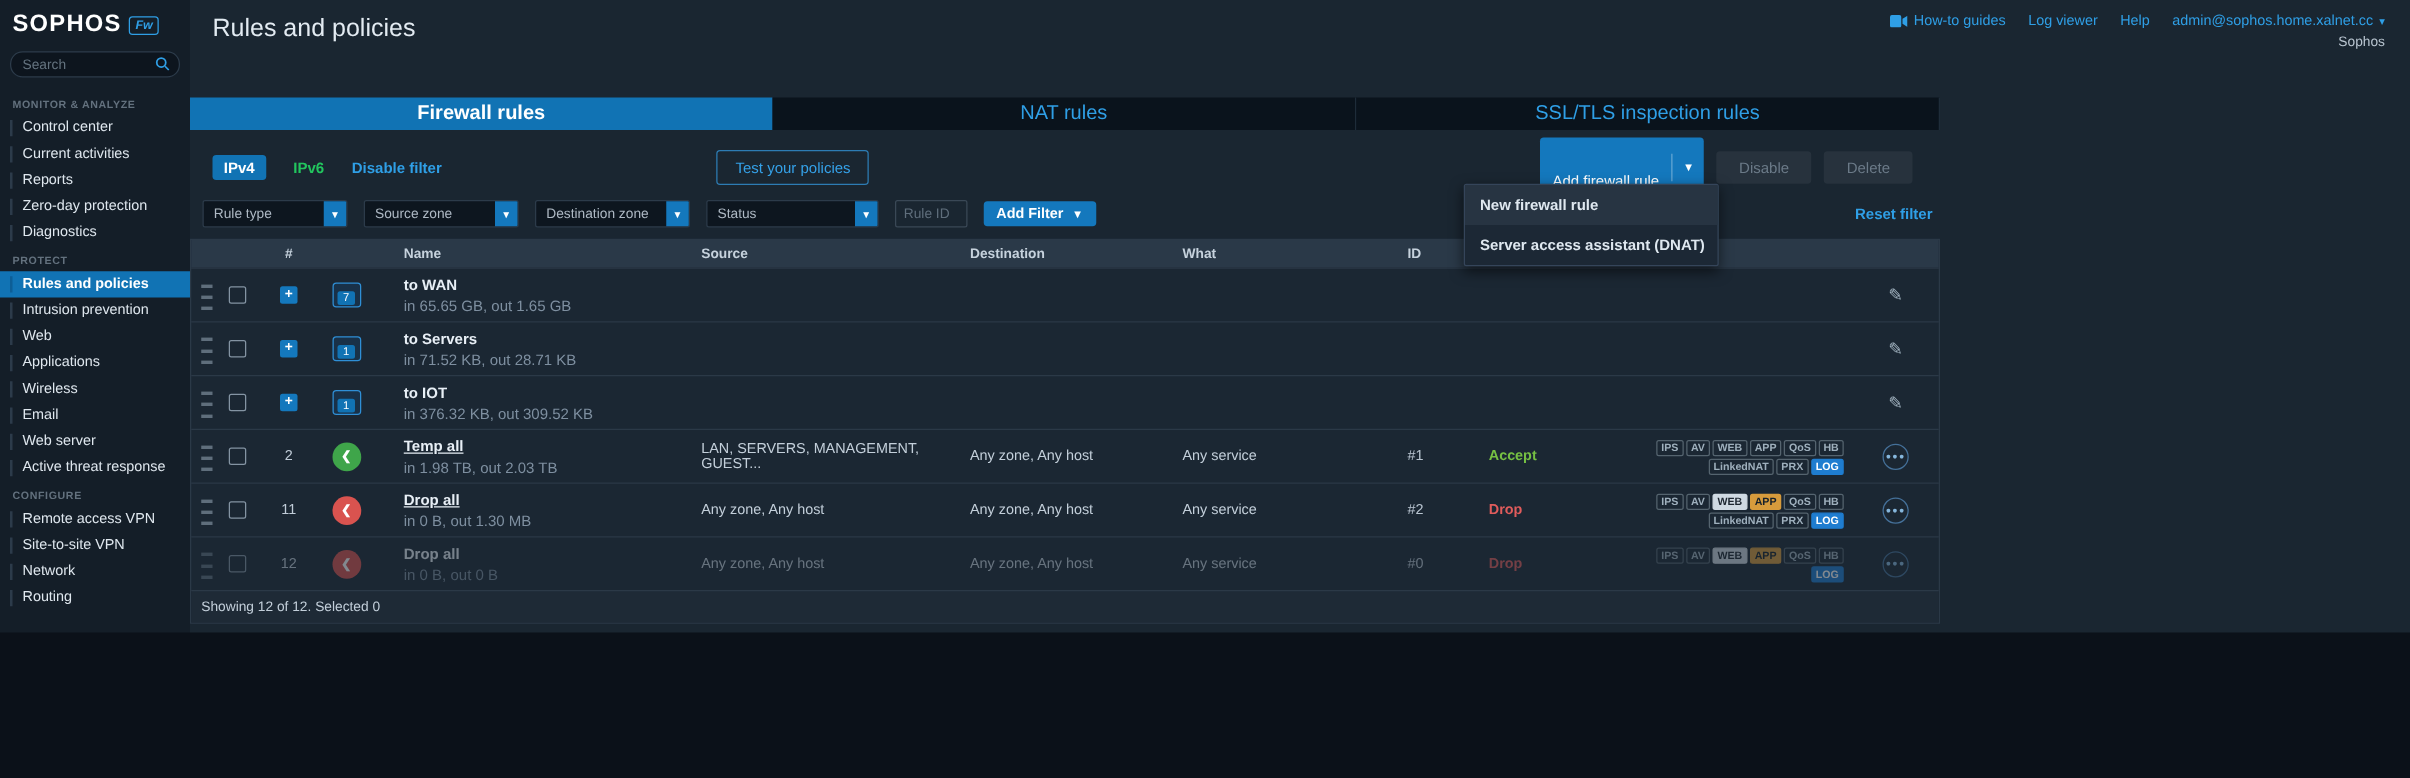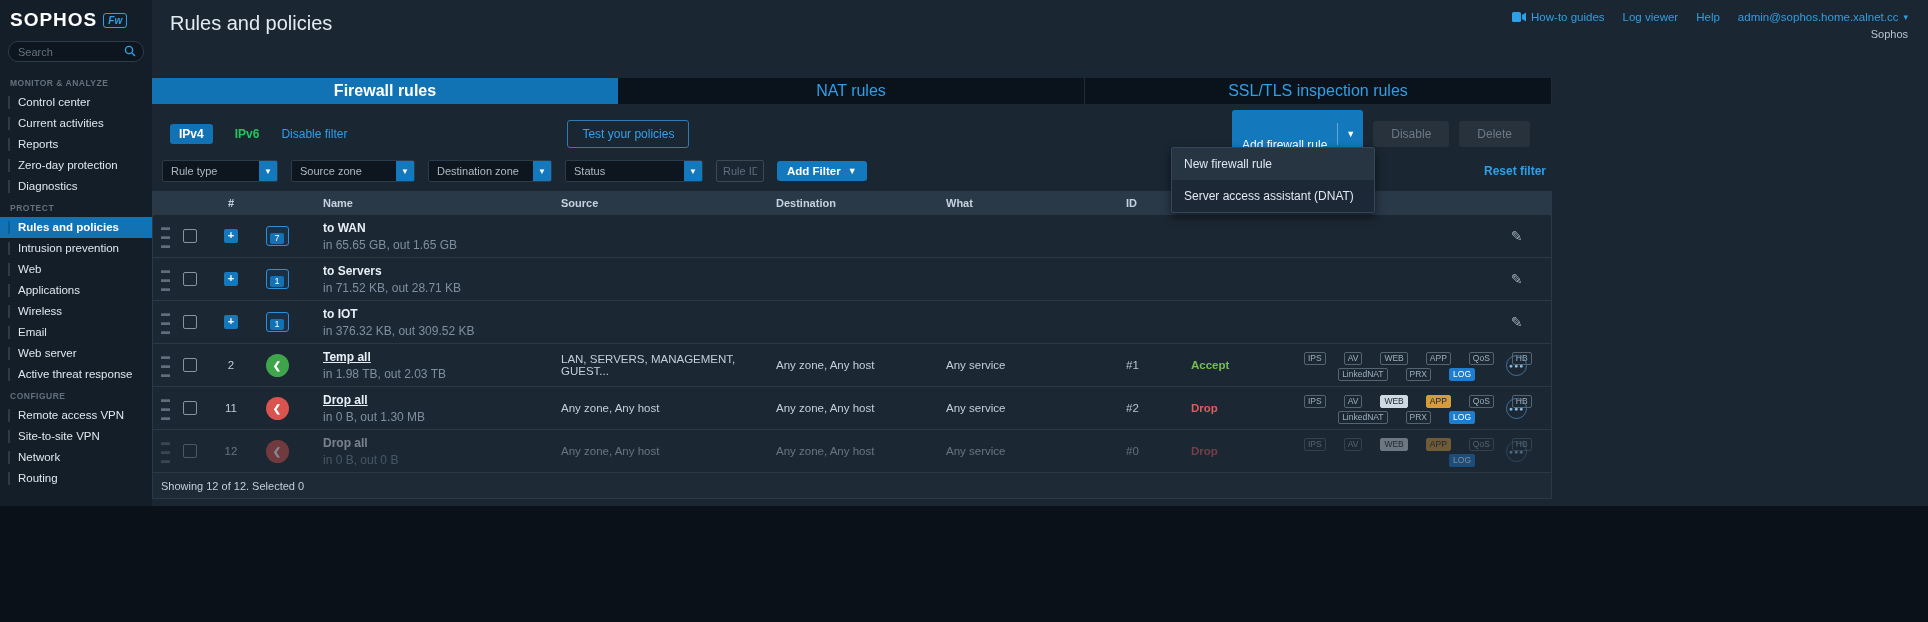--- a/index.html
+++ b/index.html
@@ -35,34 +35,34 @@
 
   
   .tabs { display:flex; margin-top:14px; height:26px; }
   .tab { flex:1; background:#0a131c; color:#2f9fe6; font-size:16px; display:flex; align-items:center; justify-content:center; cursor:pointer; border-right:1px solid #1e2c39; }
   .tab.active { background:#1173b4; color:#ffffff; font-weight:bold; border-right:none; }
 
   
   .toolbar { display:flex; align-items:center; margin:15px 0 0 18px; height:30px; }
   .ip-pill { background:#1173b4; color:#fff; font-weight:bold; font-size:12px; padding:3px 9px; border-radius:3px; cursor:pointer; }
   .ip-link { color:#22c55e; font-weight:bold; font-size:12px; margin-left:22px; cursor:pointer; }
-  .dis-filter { color:#2f9fe6; font-weight:normal; font-size:12px; margin-left:22px; cursor:pointer; }
+  .dis-filter { color:#2f9fe6; font-weight:bold; font-size:12px; margin-left:22px; cursor:pointer; }
   .test-btn { margin:0 auto 0 220px; border:1px solid #2d7cb4; color:#35a1e8; background:transparent; font-size:12px; padding:6px 14px; border-radius:3px; cursor:pointer; font-family:"Liberation Sans", sans-serif; }
   .right-btns { display:flex; align-items:center; gap:10px; margin-right:22px; }
   .add-rule-btn { background:#1478bd; color:#fff; font-size:12px; border:none; border-radius:3px; display:flex; align-items:center; cursor:pointer; font-family:"Liberation Sans", sans-serif; }
   .add-rule-btn .lbl { padding:6px 10px;margin-top:22px; }
   .add-rule-btn .crt { padding:6px 8px; border-left:1px solid rgba(255,255,255,.35); font-size:9px; }
   .grey-btn { background:#27323d; color:#6b7a88; font-size:12px; border:none; border-radius:3px; padding:6px 18px; cursor:default; font-family:"Liberation Sans", sans-serif; }
 
   
   .filterbar { display:flex; align-items:center; gap:13px; margin:10px 0 0 10px; height:24px; }
   .fselect { display:flex; align-items:center; background:#0d161f; border:1px solid #2c3b4a; border-radius:2px; height:22px; cursor:pointer; }
   .fselect .txt { color:#aeb9c4; font-size:11px; padding:0 8px; }
   .fselect .cbox { width:18px; height:20px; background:#1478bd; color:#fff; font-size:8px; display:flex; align-items:center; justify-content:center; border-radius:0 1px 1px 0; }
-  .ruleid-input { width:48px; height:22px; background:transparent; border:1px solid #3a4856; border-radius:2px; color:#8b99a6; font-size:11px; padding:0 6px; outline:none; font-family:"Liberation Sans", sans-serif; }
+  .ruleid-input { width:58px; height:22px; background:transparent; border:1px solid #3a4856; border-radius:2px; color:#8b99a6; font-size:11px; padding:0 6px; outline:none; font-family:"Liberation Sans", sans-serif; }
   .ruleid-input::placeholder { color:#5f6e7c; }
   .add-filter-btn { background:#1478bd; color:#fff; font-size:11.5px; font-weight:bold; border:none; border-radius:3px; padding:4px 10px; display:flex; align-items:center; gap:7px; cursor:pointer; font-family:"Liberation Sans", sans-serif; }
   .reset-filter { margin-left:auto; margin-right:6px; color:#2f9fe6; font-weight:bold; font-size:12px; cursor:pointer; }
 
   
   .rtable { margin-top:8px; border:1px solid #2b3947; background:#1b2733; }
   .trow, .thead { display:grid; grid-template-columns:24px 32px 44px 48px 260px 215px 170px 180px 65px 95px 195px 71px; align-items:center; }
   .thead { background:#2a3948; height:22px; }
   .thead .hc { color:#c6d2dd; font-size:11px; font-weight:bold; }
   .trow { height:43px; border-top:1px solid #2b3947; }
@@ -78,31 +78,31 @@
   .namecell .nm { color:#e8eff6; font-size:12px; font-weight:bold; }
   .namecell .nm.link { text-decoration:underline; cursor:pointer; }
   .namecell .st { color:#7e8fa0; font-size:12px; margin-top:3px; }
   .tcell { color:#c3cfda; font-size:11.5px; padding-right:10px; }
   .idcell { color:#b9c5d1; font-size:11.5px; }
   .act { font-size:11.5px; font-weight:bold; }
   .act.accept { color:#76c043; }
   .act.drop { color:#e05c5c; }
   .badges { text-align:right; padding-right:6px; }
   .bline { line-height:13px; white-space:nowrap; }
-  .badge { display:inline-block; border:1px solid #55646f; color:#9fb0bd; font-size:8.5px; padding:0 3px; border-radius:2px; margin-left:18px; line-height:11px; }
+  .badge { display:inline-block; border:1px solid #55646f; color:#9fb0bd; font-size:8.5px; padding:0 3px; border-radius:2px; margin-left:2px; line-height:11px;font-weight:bold; }
   .badge.s-f { background:#cfd9e2; color:#1d2630; border-color:#cfd9e2; }
   .badge.s-y { background:#d79b3c; color:#15202b; border-color:#d79b3c; }
   .badge.s-b { background:#1f7dd0; color:#ffffff; border-color:#1f7dd0; }
   .pencil { color:#9fb0bd; font-size:14px; text-align:center; cursor:pointer; }
   .more { width:21px; height:21px; border:1.5px solid #45719a; border-radius:50%; margin:0 auto; color:#86b7dd; font-size:7px; letter-spacing:1px; display:flex; align-items:center; justify-content:center; cursor:pointer; }
   .trow.dim > * { opacity:.45; }
   .tfooter { border-top:1px solid #2b3947; background:#1e2a36; height:26px; display:flex; align-items:center; color:#c3cfda; font-size:11px; padding-left:8px; }
 
   
-  .menu { position:absolute; left:1019px; top:147px; width:204px; background:#1c2835; border:1px solid #35455a; box-shadow:0 4px 10px rgba(0,0,0,.55); z-index:30; border-radius:2px; }
+  .menu { position:absolute; left:1019px; top:147px; width:204px; background:#1c2835; border:1px solid #35455a; box-shadow:0 4px 10px rgba(0,0,0,.55); z-index:30; border-radius:2px;font-weight:bold; }
   .menu-item { color:#dfe8f0; font-size:12px; padding:9px 12px; cursor:pointer; white-space:nowrap; }
   .menu-item.hover { background:#273442; }
 </style>
 </head>
 <body>
 
 <div class="page">
 
   <aside class="sidebar">
     <div class="logo-row">

